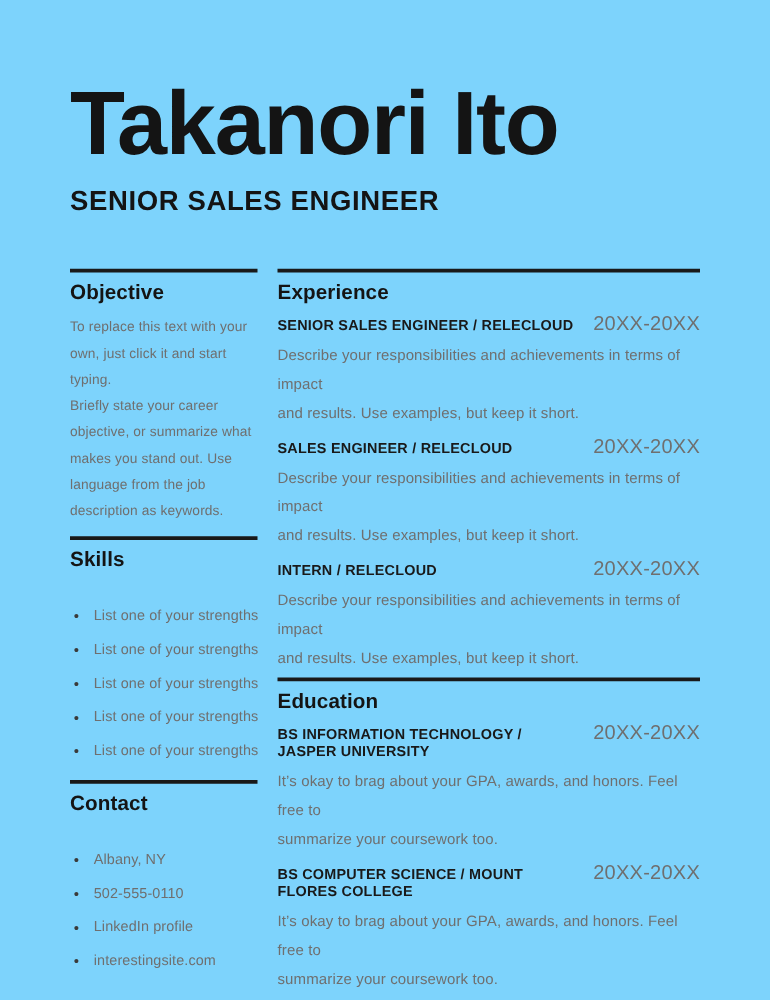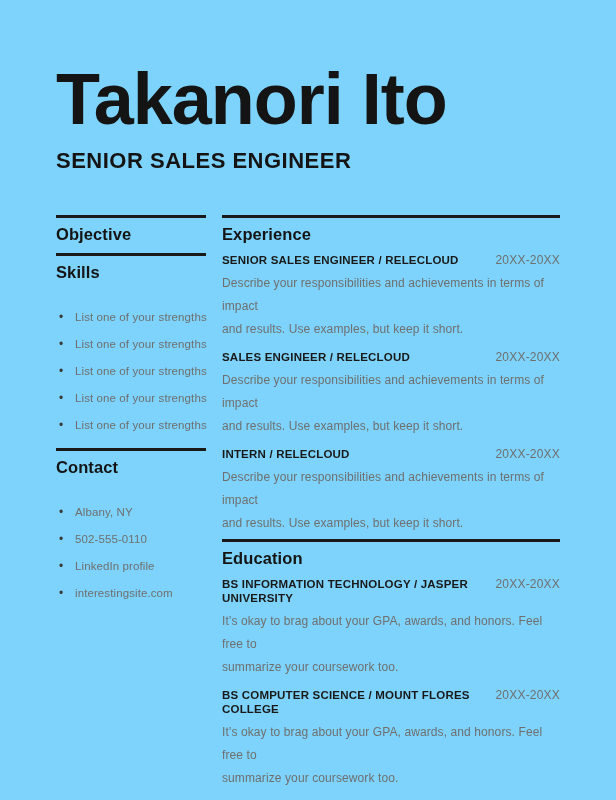--- a/index.html
+++ b/index.html
@@ -54,21 +54,21 @@
   .entry { margin-top:9px; }
   .entry-head {
     display:flex; justify-content:space-between; align-items:baseline;
     line-height:14px;
   }
   .entry-title {
     font-size:11.5px; font-weight:700; color:#191919;
     letter-spacing:0.2px; padding-right:8px;
   }
   .entry-dates {
-    font-size:12px; color:#6f6f6f; white-space:nowrap; letter-spacing:0.2px;
+    font-size:16px; color:#6f6f6f; white-space:nowrap; letter-spacing:0.2px;
   }
   .entry-desc {
     margin-top:5px;
     font-size:12px; color:#6f6f6f;
     line-height:23px; letter-spacing:0.1px;
     white-space:pre-line;
   }
   .section-education { margin-top:4px; }
 </style>
 </head>
@@ -81,20 +81,27 @@
     <div class="subtitle">SENIOR SALES ENGINEER</div>
   </div>
 
   <div class="columns">
 
     <div class="left-col">
 
       <div class="section-objective">
         <div class="rule"></div>
         <h2 class="sec">Objective</h2>
+        <p class="body-text">To replace this text with your
+own, just click it and start typing.
+Briefly state your career
+objective, or summarize what
+makes you stand out. Use
+language from the job
+description as keywords.</p>
       </div>
 
       <div class="section-skills">
         <div class="rule"></div>
         <h2 class="sec">Skills</h2>
         <ul class="dotlist">
           <li>List one of your strengths</li>
           <li>List one of your strengths</li>
           <li>List one of your strengths</li>
           <li>List one of your strengths</li>

